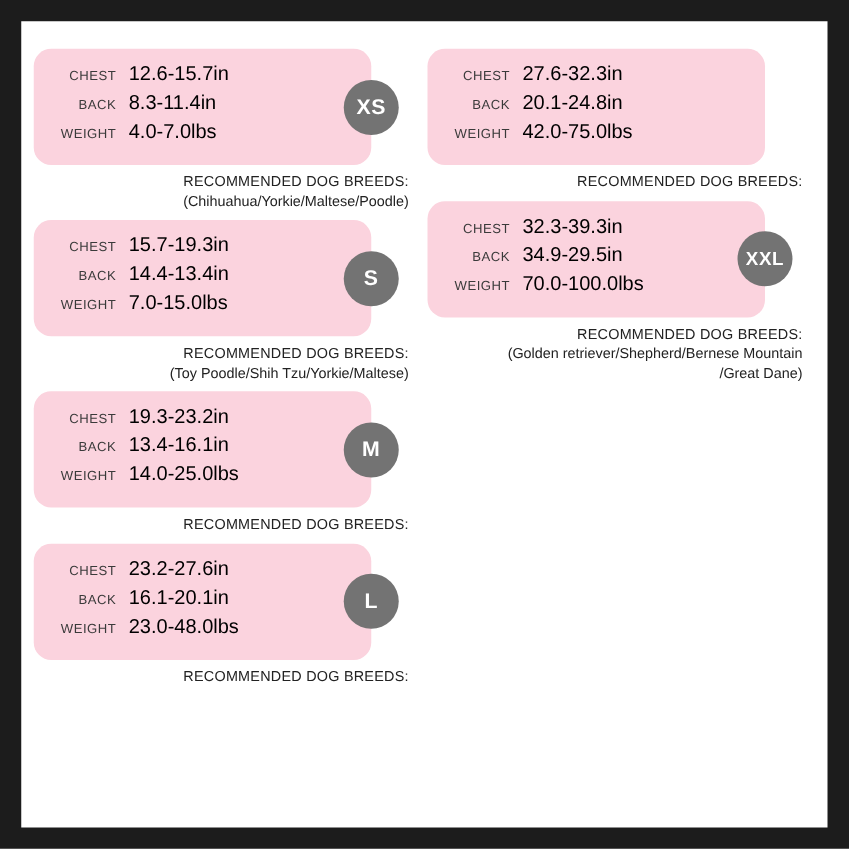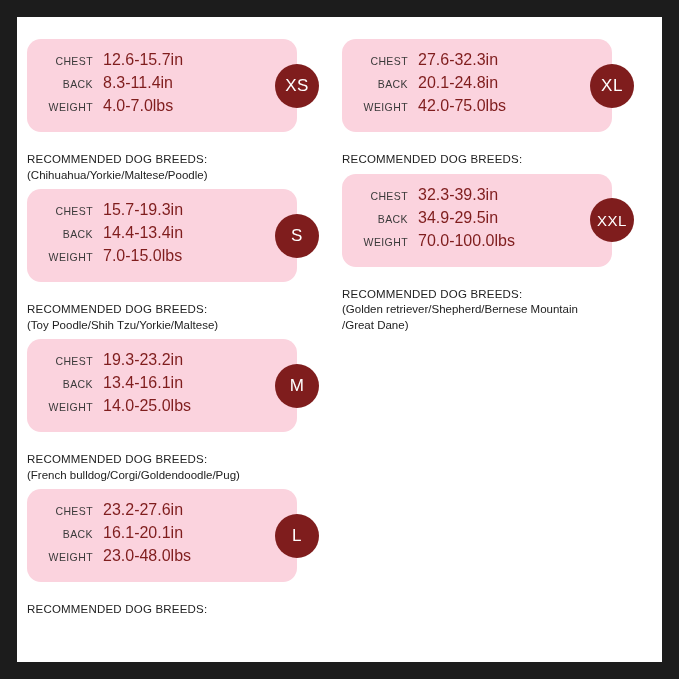--- a/index.html
+++ b/index.html
@@ -60,46 +60,46 @@
     font-size: 10.5px;
     letter-spacing: 0.4px;
     color: #3a3a3a;
     text-align: right;
     padding-right: 10px;
     box-sizing: border-box;
     flex: none;
   }
   .row-value {
     font-size: 16px;
-    color: #7f1d1d;
+    color: #000000;
     white-space: nowrap;
   }
 
   .badge {
     position: absolute;
     top: 50%;
     transform: translateY(-50%);
     left: 248px;
     width: 44px;
     height: 44px;
     border-radius: 50%;
-    background: #7f1d1d;
+    background: #737373;
     color: #ffffff;
     display: flex;
     align-items: center;
     justify-content: center;
     font-size: 17px;
-    font-weight: normal;
+    font-weight: bold;
     letter-spacing: 0.5px;
   }
   .badge.xxl { font-size: 15px; }
 
   .breeds {
-    margin-top: 20px;
-    text-align: left;
+    margin-top: 7px;
+    text-align: right;
     width: 300px;
     font-size: 11.5px;
     color: #222222;
     line-height: 1.35;
   }
   .breeds .b-title { letter-spacing: 0.2px; }
 
   
   .dog-area {
     position: absolute;
@@ -178,21 +178,20 @@
             <div class="row-value">13.4-16.1in</div>
           </div>
           <div class="row">
             <div class="row-label">WEIGHT</div>
             <div class="row-value">14.0-25.0lbs</div>
           </div>
           <div class="badge">M</div>
         </div>
         <div class="breeds">
           <div class="b-title">RECOMMENDED DOG BREEDS:</div>
-          <div class="b-list">(French bulldog/Corgi/Goldendoodle/Pug)</div>
         </div>
       </div>
 
       <div class="size-block">
         <div class="card">
           <div class="row">
             <div class="row-label">CHEST</div>
             <div class="row-value">23.2-27.6in</div>
           </div>
           <div class="row">
@@ -221,21 +220,20 @@
             <div class="row-value">27.6-32.3in</div>
           </div>
           <div class="row">
             <div class="row-label">BACK</div>
             <div class="row-value">20.1-24.8in</div>
           </div>
           <div class="row">
             <div class="row-label">WEIGHT</div>
             <div class="row-value">42.0-75.0lbs</div>
           </div>
-          <div class="badge">XL</div>
         </div>
         <div class="breeds">
           <div class="b-title">RECOMMENDED DOG BREEDS:</div>
         </div>
       </div>
 
       <div class="size-block">
         <div class="card">
           <div class="row">
             <div class="row-label">CHEST</div>

